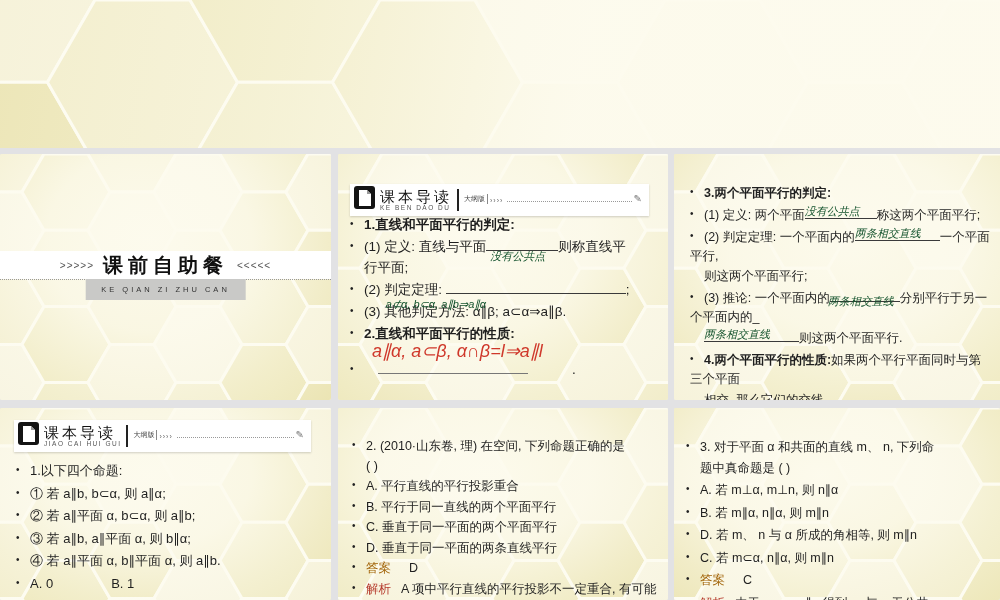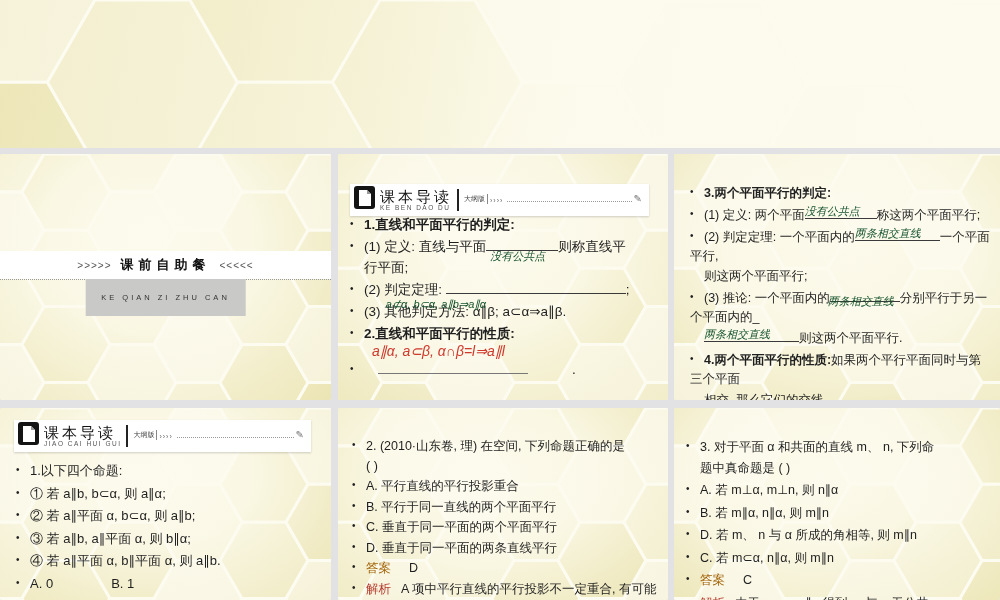--- a/index.html
+++ b/index.html
@@ -14,25 +14,25 @@
   .cell-bc{left:338px;top:408px;width:330px;height:192px;}
   .cell-br{left:674px;top:408px;width:326px;height:192px;}
   .hexsvg{position:absolute;left:0;top:0;z-index:0;}
   .veil{position:absolute;inset:0;z-index:1;
     background:radial-gradient(ellipse at 45% 35%, rgba(253,251,238,0.97) 0%, rgba(253,251,238,0.82) 40%, rgba(253,251,238,0.38) 72%, rgba(253,251,238,0.06) 100%);}
   .band-veil{background:linear-gradient(100deg, rgba(253,251,238,0.12) 0%, rgba(253,251,238,0.5) 30%, rgba(253,251,238,0.96) 58%, rgba(253,251,238,0.98) 100%);}
   
   .banner{position:absolute;left:0;right:0;top:97px;z-index:3;}
   .banner-white{background:#ffffff;height:28px;display:flex;align-items:center;justify-content:center;gap:9px;}
   .chev{color:#555;font-size:10px;letter-spacing:1px;}
-  .banner-title{font-weight:bold;font-size:13px;letter-spacing:5px;color:#111;}
+  .banner-title{font-weight:bold;font-size:20px;letter-spacing:5px;color:#111;}
   .banner-sub{position:relative;height:14px;}
   .banner-sub:before{content:"";position:absolute;left:0;right:0;top:0;border-top:1px dotted #999;}
   .banner-gray{position:absolute;left:50%;transform:translateX(-50%);top:0;background:#c9c9c7;height:13px;
-    padding:12px 16px;font-size:7.5px;letter-spacing:3px;color:#333;display:flex;align-items:center;white-space:nowrap;}
+    padding:4px 16px;font-size:7.5px;letter-spacing:3px;color:#333;display:flex;align-items:center;white-space:nowrap;}
   
   .hdrbox{position:absolute;z-index:3;background:#fff;display:flex;align-items:center;
           padding:2px 7px 2px 4px;box-shadow:0 1px 2px rgba(0,0,0,0.18);}
   .hdr-mc{left:12px;top:30px;width:288px;height:28px;}
   .hdr-bl{left:14px;top:12px;width:286px;height:28px;}
   .hdrleft{display:flex;flex-direction:column;border-right:2px solid #222;padding-right:5px;margin-left:4px;}
   .hdrtitle{font-weight:normal;font-size:15px;letter-spacing:3px;color:#111;line-height:15px;white-space:nowrap;}
   .hdrpinyin{font-size:6.5px;letter-spacing:1.5px;color:#555;white-space:nowrap;}
   .hdrtail{flex:1;display:flex;align-items:flex-end;padding-bottom:3px;min-width:0;}
   .hdredition{font-size:7px;color:#444;border-right:1px solid #888;padding:0 2px;margin-left:3px;white-space:nowrap;}
@@ -51,21 +51,21 @@
   .bu{display:inline-block;width:14px;color:#222;font-size:10px;vertical-align:2px;}
   .b{font-weight:bold;}
   .blank{display:inline-block;position:relative;border-bottom:1.5px solid #3a3a3a;height:13px;vertical-align:baseline;}
   .w55{width:55px}.w70{width:70px}.w72{width:72px}.w85{width:85px}.w95{width:95px}.w180{width:180px}
   .red{color:#14532d;font-style:italic;font-size:11px;white-space:nowrap;}
   .ru{position:absolute;left:4px;top:9px;}
   .ru2{position:absolute;left:-60px;top:14px;}
   .rON{position:absolute;left:0;top:-3px;}
   .rLow{position:absolute;left:-2px;top:4px;}
   .rBelow{position:absolute;left:50%;top:9px;transform:translateX(-50%);}
-  .redline{color:#cf382b;font-style:italic;font-size:14px;margin:-4px 0 -2px 22px;z-index:3;position:relative;}
+  .redline{color:#cf382b;font-style:italic;font-size:18px;margin:-4px 0 -2px 22px;z-index:3;position:relative;}
   .uline{display:inline-block;width:150px;border-bottom:1px solid #777;height:12px;margin-left:14px;}
   .enddot{margin-left:44px;}
   .gap{display:inline-block;width:58px;}
   .anslabel{color:#a16207;margin-right:18px;}
   .explabel{color:#b5392c;margin-right:10px;}
 </style>
 </head>
 <body>
 
 <div class="page">

